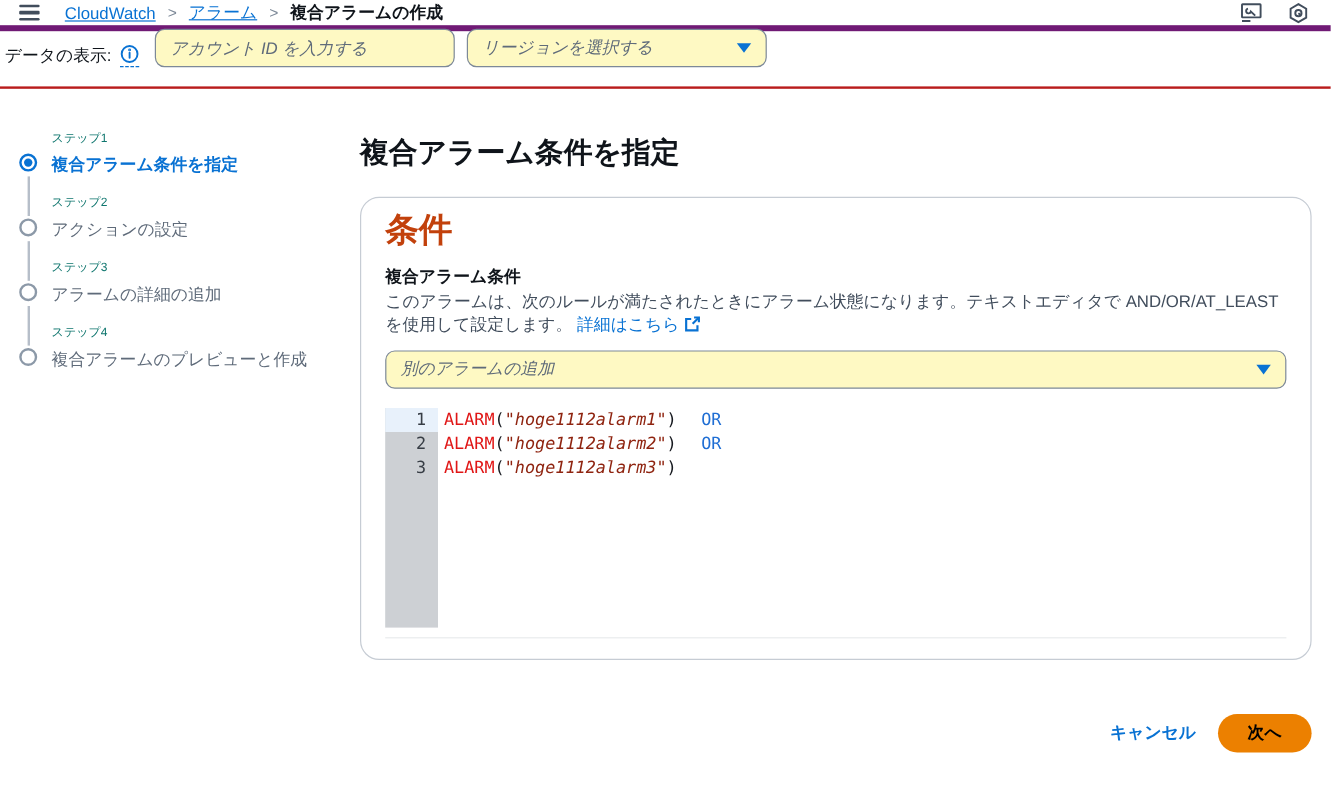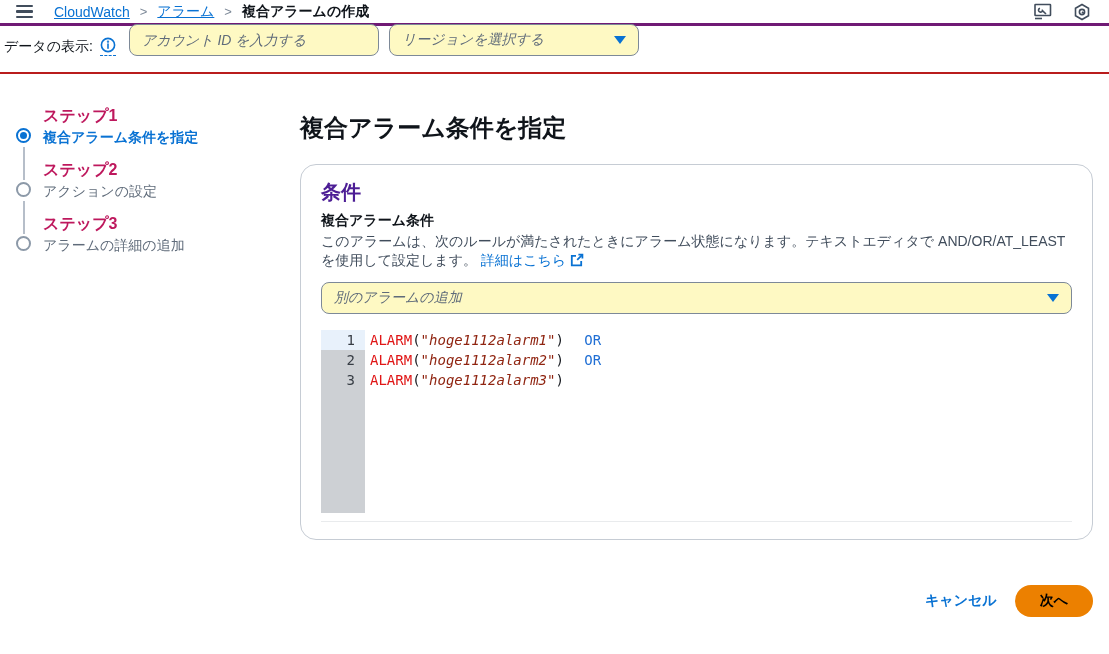--- a/index.html
+++ b/index.html
@@ -10,21 +10,21 @@
     color: #16191f;
     background: #ffffff;
     overflow: hidden;
   }
 
   
   .bar1 {
     height: 26px;
     display: flex; align-items: center;
     padding: 0 18px 0 16px;
-    border-bottom: 3px solid #701a75;
+    border-bottom: 5px solid #701a75;
   }
   .hamburger { width: 17px; display: flex; flex-direction: column; gap: 3px; cursor: pointer; }
   .hamburger span { height: 2.5px; background: #414d5c; border-radius: 1px; }
   .breadcrumb { display: flex; align-items: center; gap: 10px; margin-left: 21px; }
   .crumb-link { color: #0972d3; text-decoration: underline; cursor: pointer; }
   .crumb-sep { color: #7d8998; font-size: 13px; }
   .crumb-current { font-weight: 700; color: #0f141a; }
   .bar1-icons { margin-left: auto; display: flex; align-items: center; gap: 21px; }
   .bar1-icons svg { display: block; cursor: pointer; }
 
@@ -69,21 +69,21 @@
   input.acct::placeholder { color: #5f6b7a; font-style: italic; }
 
   
   .content { display: flex; }
   .sidenav { width: 300px; flex-shrink: 0; padding: 34px 0 0 16px; }
   .main { flex: 1; padding-right: 16px; }
 
   
   .steps { list-style: none; }
   .step { position: relative; padding-left: 27px; padding-bottom: 15px; }
-  .step-num { font-size: 16px; color: #be185d; line-height: 16px; margin-bottom: 3px; font-weight: bold; }
+  .step-num { font-size: 10px; color: #0f766e; line-height: 16px; margin-bottom: 3px; }
   .step-title { font-size: 14px; line-height: 20px; color: #5f6b7a; cursor: pointer; }
   .step.active .step-title { color: #0972d3; font-weight: 700; }
   .step-dot {
     position: absolute; left: 0; top: 20px;
     width: 15px; height: 15px; border-radius: 50%;
     border: 2px solid #8c99a8; background: #fff;
   }
   .step.active .step-dot { border-color: #0972d3; }
   .step.active .step-dot::after {
     content: ""; position: absolute; inset: 2px;
@@ -96,21 +96,21 @@
   }
 
   
   .page-title { font-size: 24px; font-weight: 700; line-height: 32px; margin: 38px 0 20px; color: #0f141a; }
   .card {
     border: 1px solid #c6ccd4;
     border-radius: 16px;
     background: #fff;
     padding: 14px 20px 17px;
   }
-  .card-title { font-size: 20px; font-weight: 700; line-height: 26px; margin-bottom: 5px; color: #4c1d95; }
+  .card-title { font-size: 28px; font-weight: 700; line-height: 26px; margin-bottom: 15px; color: #c2410c; }
   .field-label { font-weight: 700; line-height: 20px; margin-bottom: 2px; color: #0f141a; }
   .field-desc { color: #414d5c; line-height: 19px; }
   .learn-more { color: #0972d3; cursor: pointer; white-space: nowrap; }
   .ext-icon { vertical-align: -2px; margin-left: 4px; }
   .alarm-select { width: 100%; margin-top: 10px; cursor: pointer; }
 
   
   .editor-wrap { margin-top: 16px; border-bottom: 1px solid #e9ebed; padding-bottom: 8px; }
   .editor {
     display: flex;
@@ -212,20 +212,25 @@
       <li class="step">
         <span class="step-dot"></span>
         <div class="step-num">ステップ2</div>
         <div class="step-title">アクションの設定</div>
       </li>
       <li class="step">
         <span class="step-dot"></span>
         <div class="step-num">ステップ3</div>
         <div class="step-title">アラームの詳細の追加</div>
       </li>
+      <li class="step">
+        <span class="step-dot"></span>
+        <div class="step-num">ステップ4</div>
+        <div class="step-title">複合アラームのプレビューと作成</div>
+      </li>
     </ol>
   </nav>
 
   <main class="main">
     <h1 class="page-title">複合アラーム条件を指定</h1>
 
     <section class="card">
       <h2 class="card-title">条件</h2>
 
       <div class="field-label">複合アラーム条件</div>

